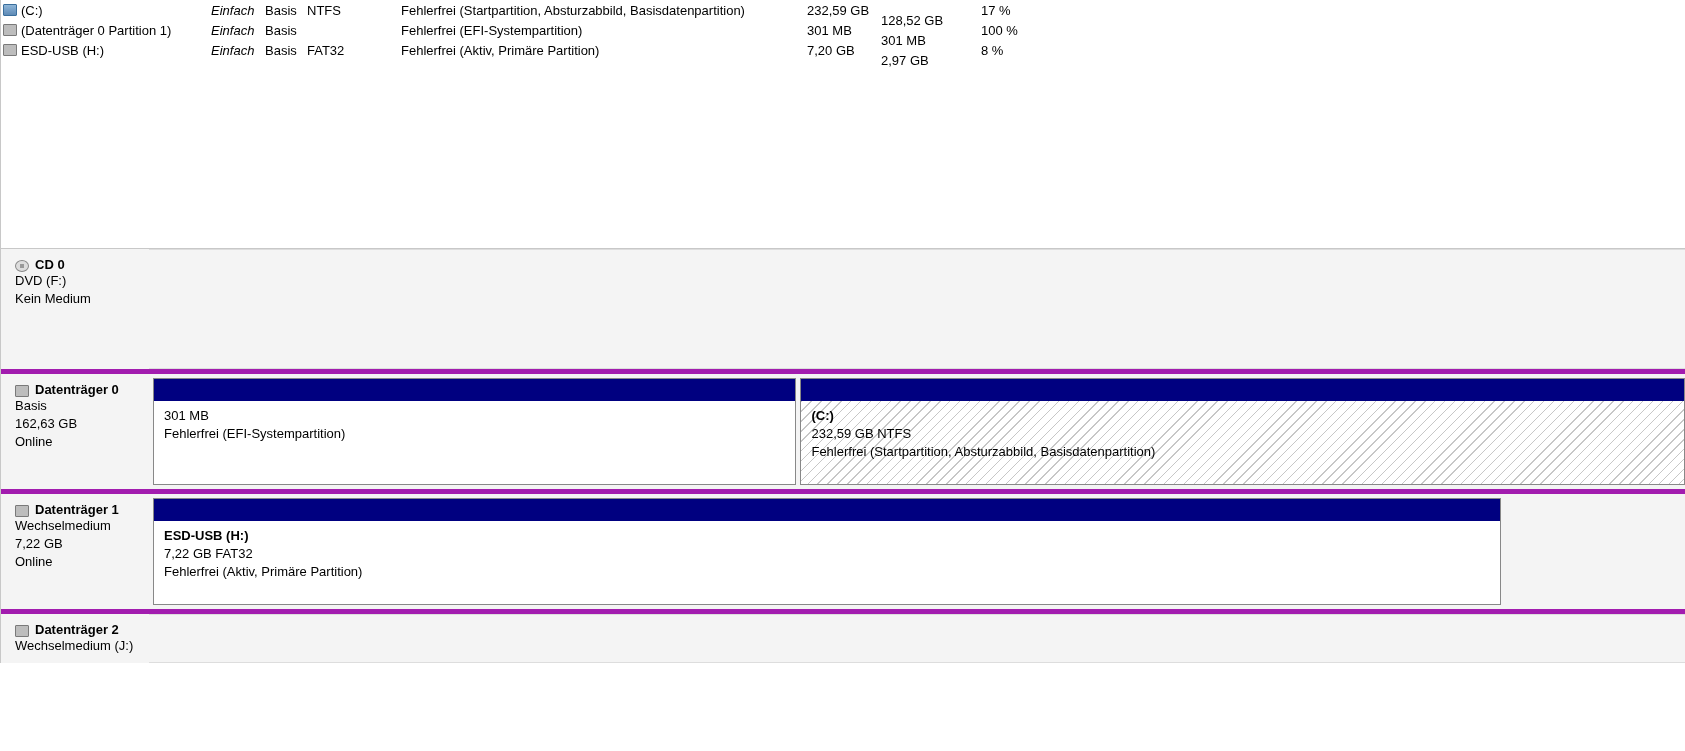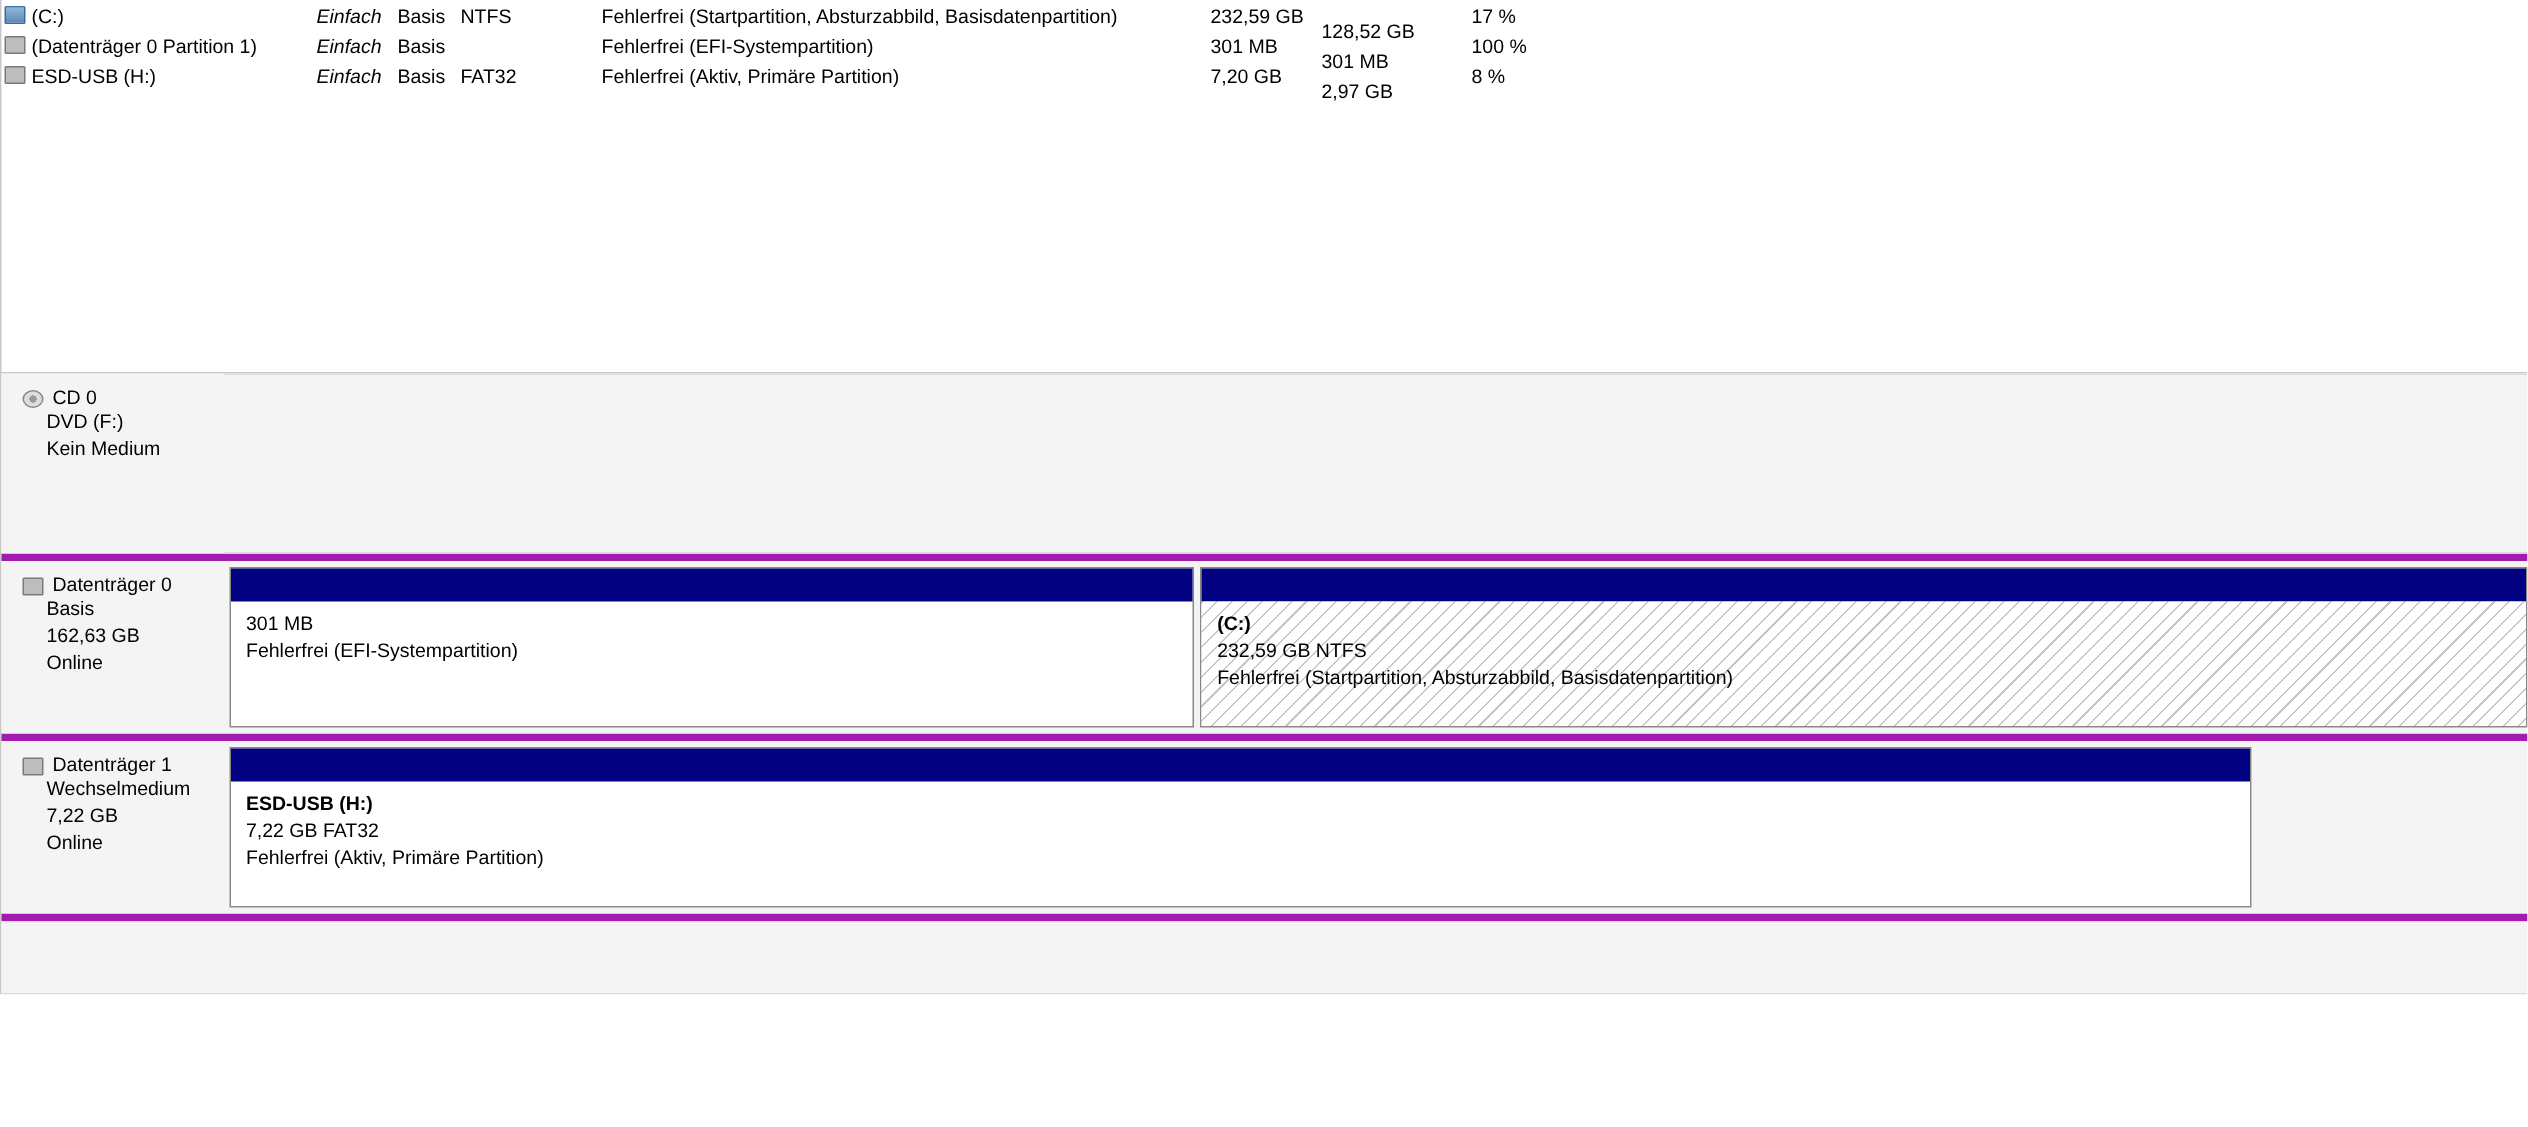--- a/index.html
+++ b/index.html
@@ -69,23 +69,23 @@
     min-height: 54px;
   }
 
   .disk-info {
     width: 148px;
     padding: 8px 10px 8px 14px;
     position: relative;
     background: #f4f4f4;
   }
   .disk-info .title {
-    font-weight: normal;
-  }
-  .disk-info .lines > div { line-height: 18px; margin-left: 16px; }
+    font-weight: bold;
+  }
+  .disk-info .lines > div { line-height: 18px; }
 
   .disk-type-icon {
     position: absolute;
     left: 14px;
     top: 11px;
     width: 14px;
     height: 12px;
     border-radius: 1px;
   }
   .disk-type-icon.cd {
@@ -243,16 +243,23 @@
         <div class="part-body">
           <div class="pname">ESD-USB  (H:)</div>
           <div>7,22 GB FAT32</div>
           <div>Fehlerfrei (Aktiv, Primäre Partition)</div>
         </div>
       </div>
     </div>
   </div>
 
   <div class="disk-row cut">
+    <div class="disk-info has-icon">
+      <span class="disk-type-icon hdd"></span>
+      <div class="title">Datenträger 2</div>
+      <div class="lines">
+        <div>Wechselmedium (J:)</div>
+      </div>
+    </div>
     <div class="partitions empty-area"></div>
   </div>
 
 </div>
 
 </body></html>

